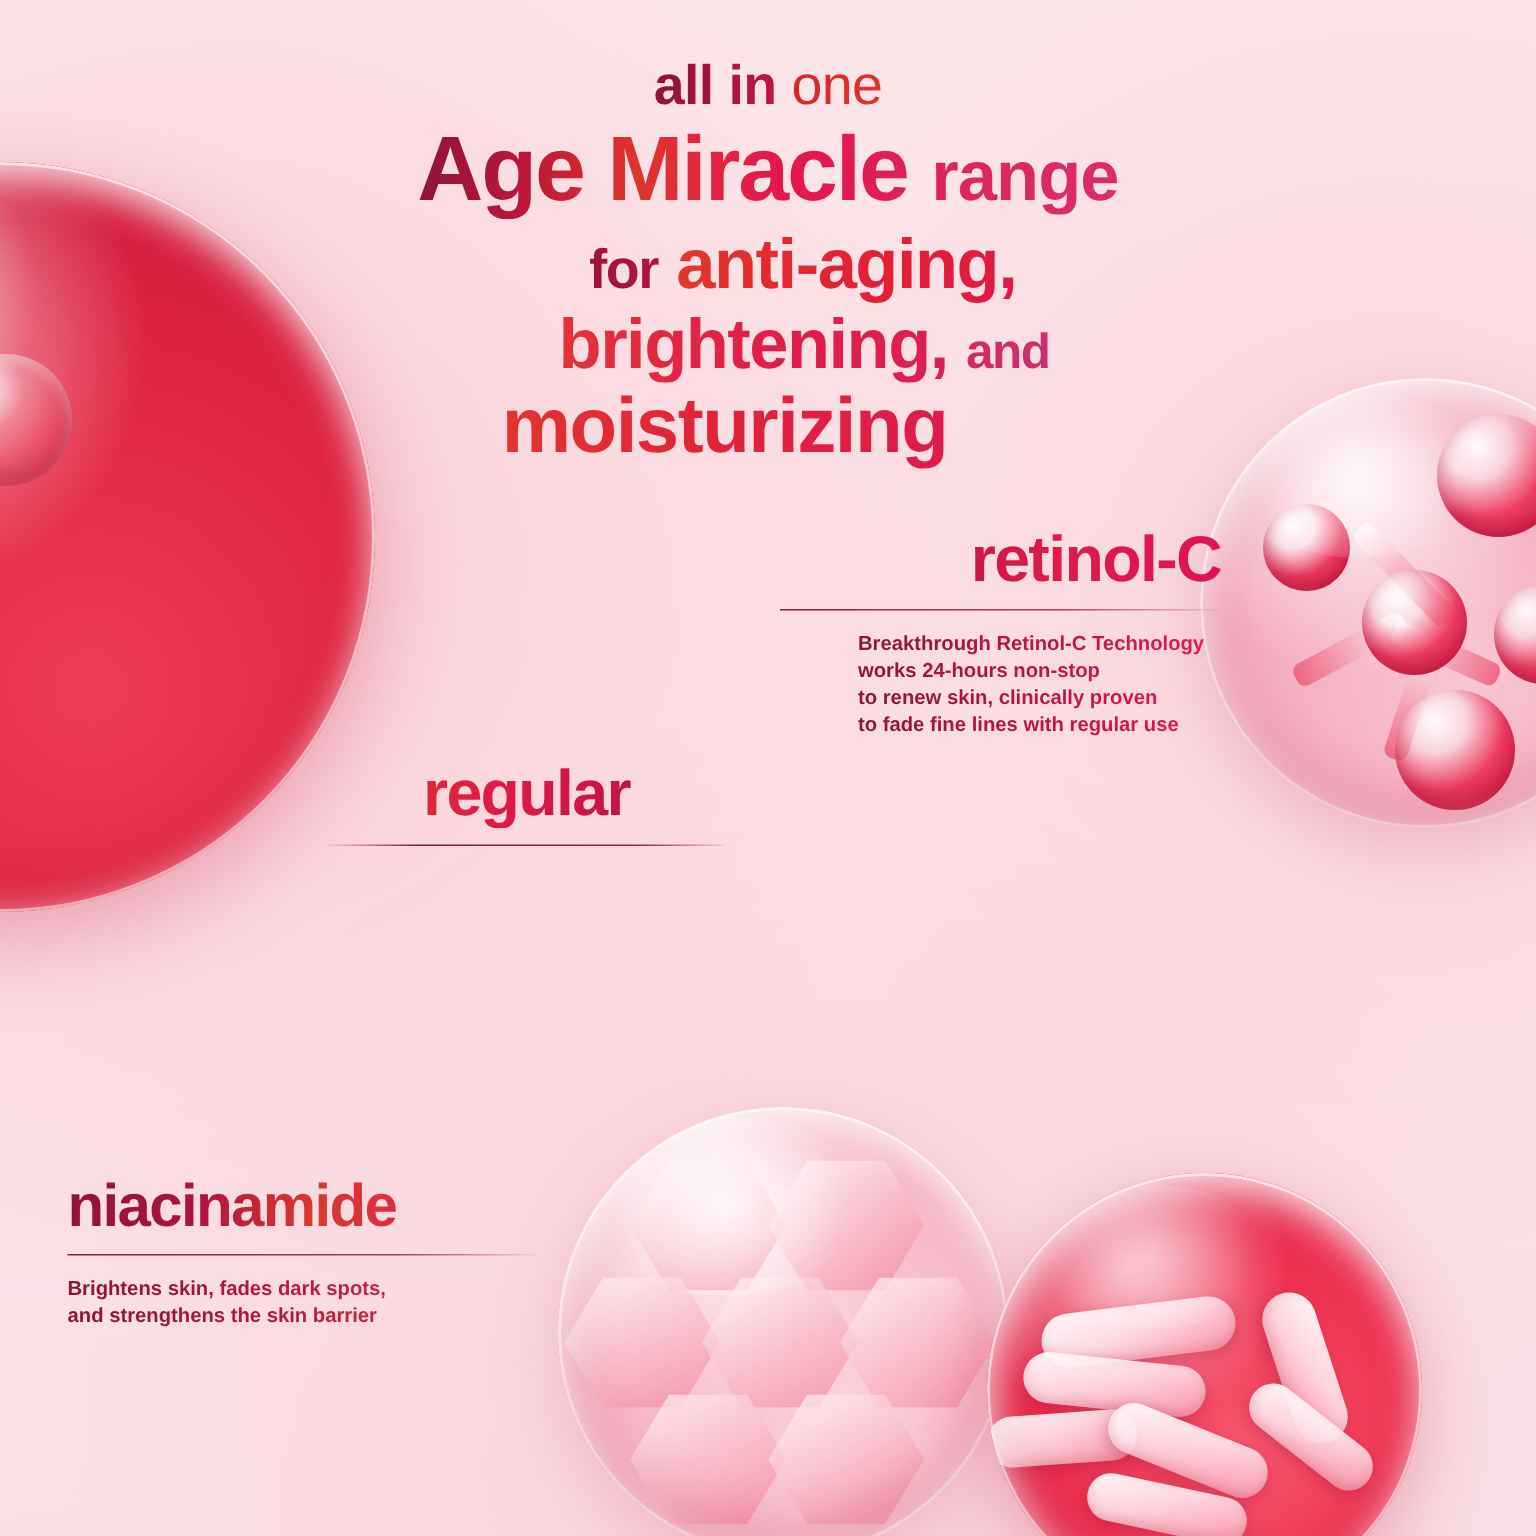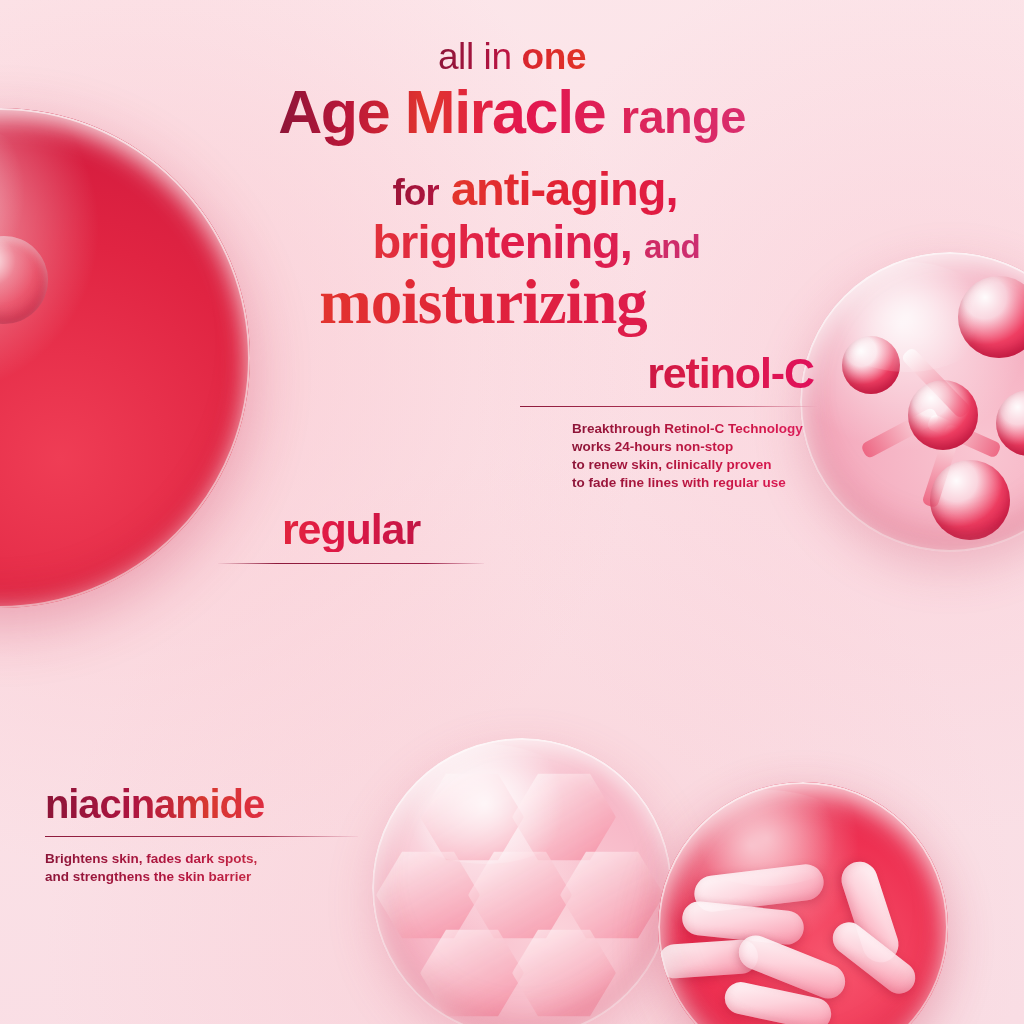--- a/index.html
+++ b/index.html
@@ -155,61 +155,61 @@
   }
   .hl-line { display: block; white-space: nowrap; }
   .grad {
     background-clip: text;
     -webkit-background-clip: text;
     color: transparent;
     -webkit-text-fill-color: transparent;
   }
   .hl1 { font-size: 37px; letter-spacing: -.4px; }
   .hl1 .lite {
-    font-weight: 400;
+    font-weight: 700;
     background-image: linear-gradient(95deg, #8c1538 0%, #a8143f 60%, #c31543 100%);
     text-align: right;
   }
   .hl1 .bold {
-    font-weight: 700;
+    font-weight: 400;
     background-image: linear-gradient(95deg, #d8252f 0%, #e23426 100%);
   }
   .hl2 { font-size: 61px; margin-top: 7px; letter-spacing: -1.4px; }
   .hl2 .bold {
     font-weight: 800;
     background-image: linear-gradient(92deg, #8c1538 0%, #bb1739 22%, #e0342e 45%, #e3174e 74%, #de2057 100%);
     text-decoration: underline;
   }
   .hl2 .lite {
     font-weight: 600;
     font-size: 47px;
     letter-spacing: -.6px;
     background-image: linear-gradient(95deg, #dd2458 0%, #d92d6e 100%);
   }
-  .hl3 { font-size: 47px; margin-top: 22px; letter-spacing: -1px; padding-left: 46px; }
+  .hl3 { font-size: 47px; margin-top: 9px; letter-spacing: -1px; padding-left: 46px; }
   .hl3 .lite {
     font-weight: 600;
     font-size: 37px;
     background-image: linear-gradient(95deg, #9c1438 0%, #b01540 100%);
   }
   .hl3 .bold {
     font-weight: 800;
     background-image: linear-gradient(93deg, #e2362c 0%, #e22233 48%, #e01a46 100%);
   }
   .hl4 { font-size: 47px; margin-top: 6px; letter-spacing: -1px; padding-left: 48px; }
   .hl4 .bold {
     font-weight: 800;
     background-image: linear-gradient(93deg, #e2323a 0%, #e01d49 55%, #dc1f52 100%);
   }
   .hl4 .lite {
     font-weight: 600;
     font-size: 33px;
     background-image: linear-gradient(95deg, #d02a62 0%, #cc2f72 100%);
   }
-  .hl5 { font-size: 63px; margin-top: 6px; letter-spacing: -1px; padding-right: 58px; font-family: Liberation Serif, serif; }
+  .hl5 { font-size: 52px; margin-top: 6px; letter-spacing: -1px; padding-right: 58px; }
   .hl5 .bold {
     font-weight: 800;
     background-image: linear-gradient(93deg, #e2342e 0%, #e0223c 52%, #de1c4c 100%);
   }
 
   
   .ingredient { position: absolute; z-index: 6; }
   .ing-title {
     font-weight: 800;
     letter-spacing: -1.1px;

